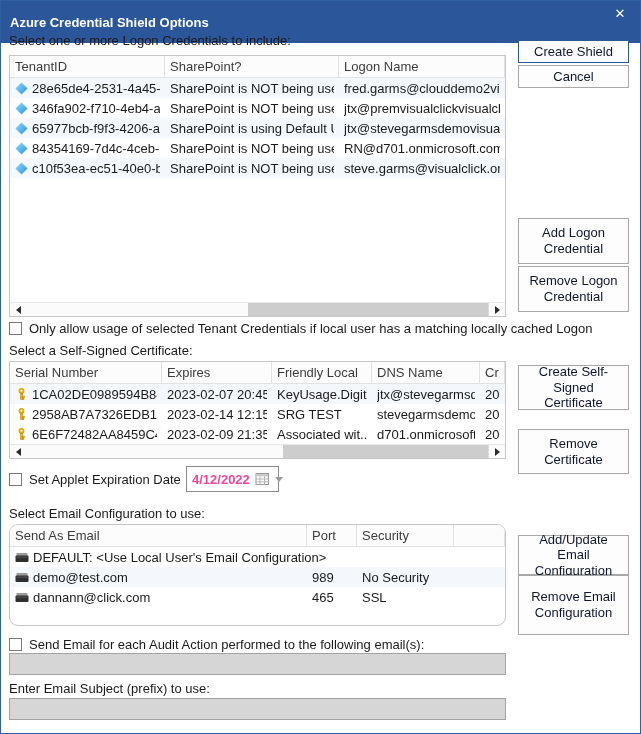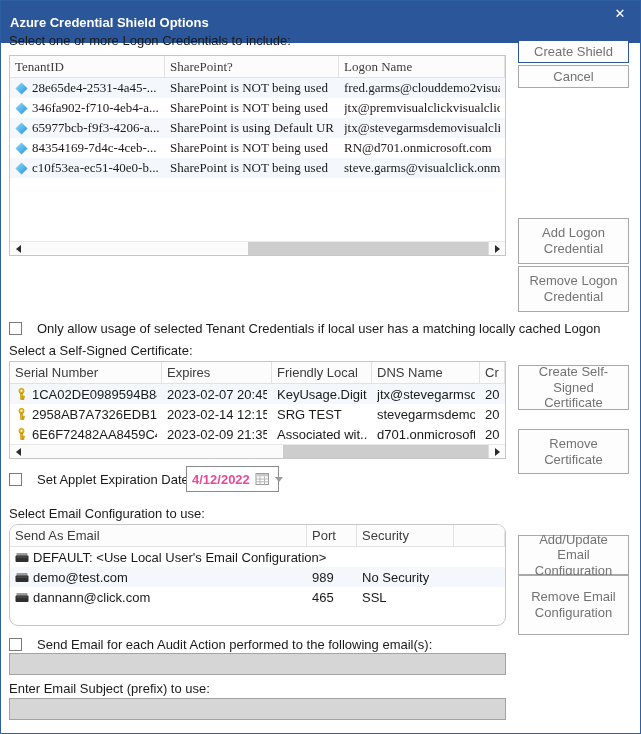--- a/index.html
+++ b/index.html
@@ -38,27 +38,27 @@
     border-top:1px solid #e8e8e8;box-sizing:border-box;}
   .hs-arrow{position:absolute;top:0;width:16px;height:13px;background:#fbfbfb;
     display:flex;align-items:center;justify-content:center;cursor:pointer;}
   .hs-left{left:0;border-right:1px solid #ddd;}
   .hs-right{right:0;border-left:1px solid #ddd;}
   .tri-left{width:0;height:0;border-top:4px solid transparent;border-bottom:4px solid transparent;border-right:5px solid #2b2b2b;}
   .tri-right{width:0;height:0;border-top:4px solid transparent;border-bottom:4px solid transparent;border-left:5px solid #2b2b2b;}
   .hs-thumb{position:absolute;top:0;height:13px;background:#fbfbfb;cursor:pointer;}
 
   
-  .checkbox-row{position:absolute;display:flex;align-items:center;gap:15px;white-space:nowrap;}
+  .checkbox-row{position:absolute;display:flex;align-items:center;gap:7px;white-space:nowrap;}
   .checkbox{width:13px;height:13px;background:#fff;border:1px solid #7a7a7a;box-sizing:border-box;flex:none;cursor:pointer;}
 
   
   .btn{position:absolute;left:517px;width:111px;background:#fdfdfd;border:1px solid #a8a8a8;
     box-sizing:border-box;display:flex;align-items:center;justify-content:center;text-align:center;
-    color:#737373;font-size:13px;line-height:1.2;cursor:pointer;padding:2px 4px;}
+    color:#0f172a;font-size:13px;line-height:1.2;cursor:pointer;padding:2px 4px;}
   .btn.default{border:1px solid #2b5797;}
 
   
   .datepicker{position:absolute;left:185px;top:465px;width:93px;height:26px;border:1px solid #8a8a8a;
     box-sizing:border-box;display:flex;align-items:center;padding:0 5px;gap:5px;background:#fff;}
   .dp-value{flex:1;text-align:center;color:#ec4899;font-weight:bold;}
   .caret-down{width:0;height:0;border-left:4px solid transparent;border-right:4px solid transparent;border-top:5px solid #9a9a9a;}
 
   
   .text-input{position:absolute;left:8px;width:497px;height:22px;background:#d6d6d6;
@@ -79,21 +79,21 @@
 
 <div class="dialog">
 
   <div class="titlebar">
     <span>Azure Credential Shield Options</span>
     <span class="close-btn">✕</span>
   </div>
 
   <div class="lbl" style="left:8px;top:32px;">Select one or more Logon Credentials to include:</div>
 
-  <div class="listview" style="top:54px;height:201px;font-family:Liberation Serif, serif;">
+  <div class="listview" style="top:54px;height:262px;">
     <div class="lv-header">
       <div class="lv-hcell c1">TenantID</div>
       <div class="lv-hcell c2">SharePoint?</div>
       <div class="lv-hcell c3">Logon Name</div>
     </div>
     <div class="lv-row tint">
       <div class="lv-cell c1">
           <span class="icon">
             <svg width="13" height="13" viewBox="0 0 16 16">
               <polygon points="8,0.5 15.5,8 8,15.5 0.5,8" fill="url(#diam)"></polygon>

